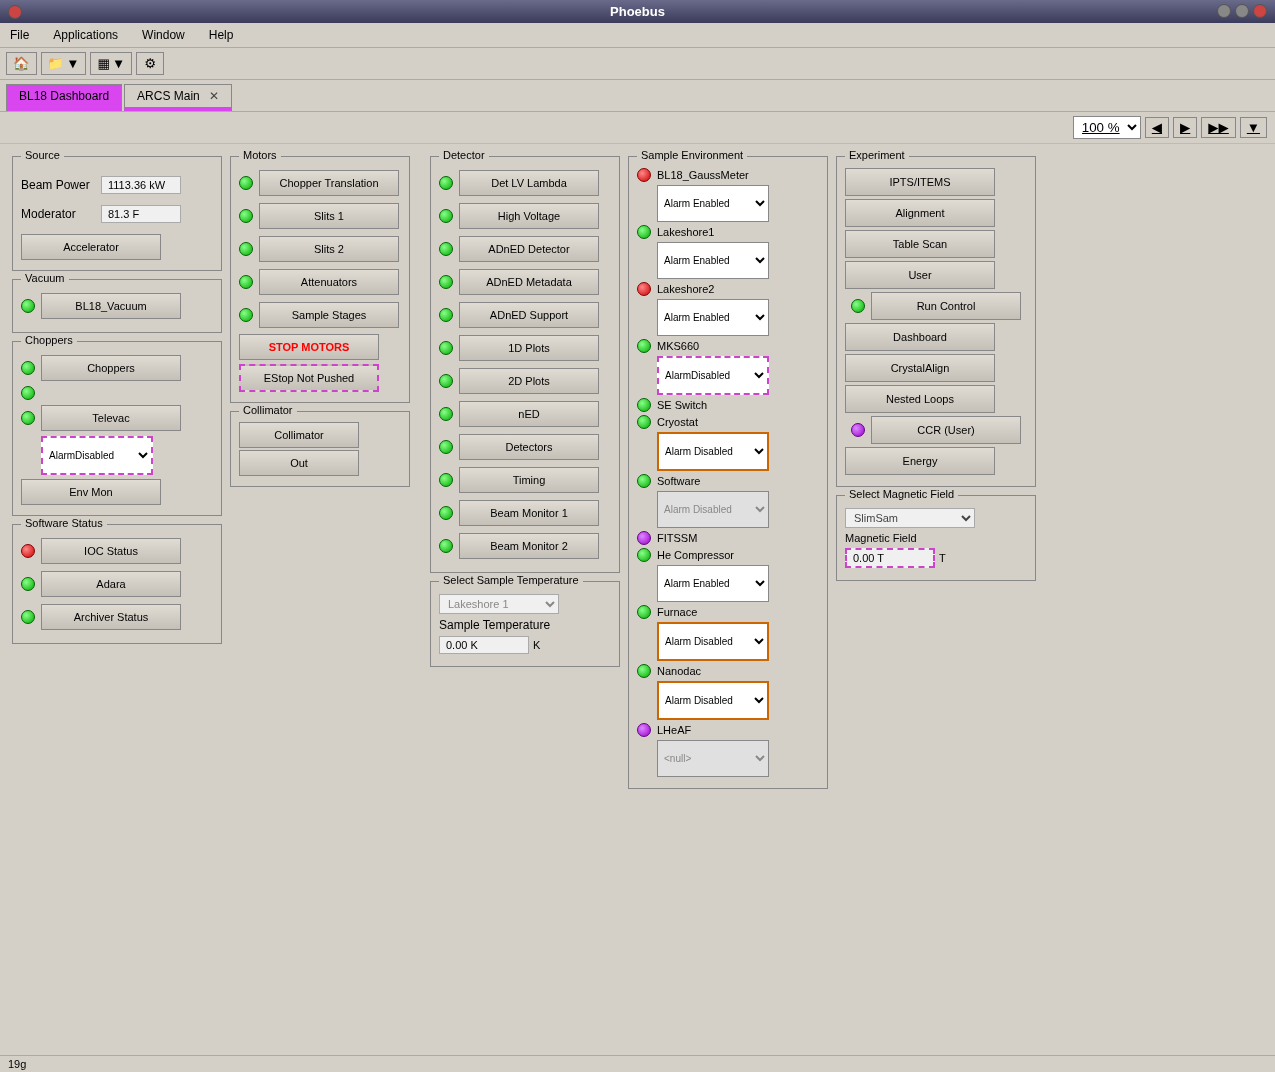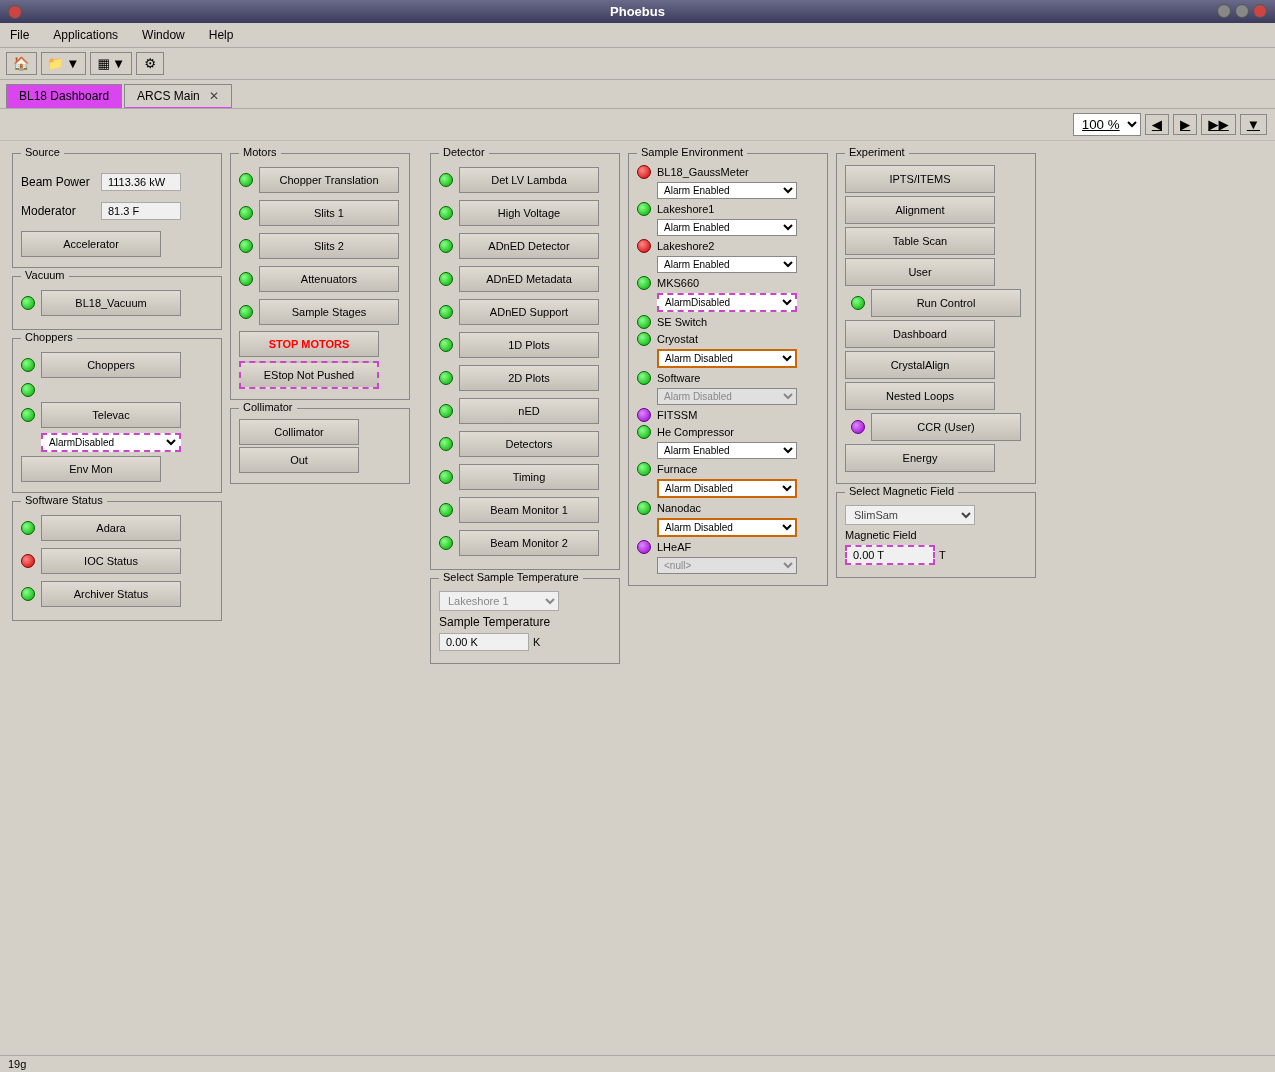--- a/index.html
+++ b/index.html
@@ -17,21 +17,21 @@
     #menubar { background: #d4d0c8; padding: 3px 6px; display: flex; gap: 16px; border-bottom: 1px solid #aaa; }
     #menubar span { cursor: pointer; padding: 2px 4px; font-size: 12px; }
 
     
     #toolbar { background: #d4d0c8; padding: 4px 6px; display: flex; align-items: center; gap: 4px; border-bottom: 1px solid #aaa; }
     .tb-btn { background: #d4d0c8; border: 1px solid #888; padding: 3px 6px; cursor: pointer; display: flex; align-items: center; gap: 2px; min-width: 28px; justify-content: center; }
 
     
     #tabs { background: #d4d0c8; padding: 4px 6px 0; display: flex; gap: 2px; border-bottom: 1px solid #aaa; }
     .tab { padding: 4px 12px; background: #d946ef; border: 1px solid #888; border-bottom: none; cursor: pointer; font-size: 12px; }
-    .tab.active { background: #d4d0c8; border-bottom: 1px solid #d946ef; }
+    .tab.active { background: #d4d0c8; border-bottom: 4px solid #d946ef; }
     .tab .close-x { margin-left: 6px; color: #444; }
 
     
     #zoombar { background: #d4d0c8; padding: 4px 8px; display: flex; justify-content: flex-end; align-items: center; gap: 4px; border-bottom: 1px solid #bbb; text-decoration: underline; }
     .zoom-ctrl { background: #d4d0c8; border: 1px solid #888; padding: 2px 6px; cursor: pointer; }
     .zoom-select { border: 1px solid #888; background: #fff; padding: 2px 4px; }
 
     
     #main { padding: 12px; background: #d4d0c8; }
     .page-title { text-align: center; font-size: 20px; font-weight: bold; margin-bottom: 14px; }
@@ -50,21 +50,21 @@
     
     .led { width: 14px; height: 14px; border-radius: 50%; display: inline-block; flex-shrink: 0; }
     .led.green { background: radial-gradient(circle at 35% 35%, #88ff88, #00aa00); border: 1px solid #006600; }
     .led.red { background: radial-gradient(circle at 35% 35%, #ff8888, #cc0000); border: 1px solid #880000; }
     .led.purple { background: radial-gradient(circle at 35% 35%, #dd88ff, #9900cc); border: 1px solid #660088; }
 
     
     .led-row { display: flex; align-items: center; gap: 6px; margin: 3px 0; }
 
     
-    .alarm-select { font-size: 10px; border: 1px solid #888; background: #fff; padding: 1px 2px; width: 140px; }
+    .alarm-select { font-size: 10px; border: 1px solid #888; background: #fff; padding: 11px 2px; width: 112px; }
     .alarm-select.disabled { background: #e0e0e0; color: #888; }
     .alarm-select.orange-border { border: 2px solid #cc6600; }
     .alarm-select.pink-border { border: 2px dashed #cc44cc; }
 
     
     .source-row { display: flex; align-items: center; margin: 11px 0; }
     .source-label { width: 80px; }
     .source-value { border: 1px solid #aaa; background: #f0f0f0; padding: 2px 6px; width: 80px; font-size: 11px; }
 
     
@@ -193,26 +193,26 @@
           </select>
         </div>
         <div style="text-align:center;margin-top:4px;">
           <button class="ctrl-btn">Env Mon</button>
         </div>
       </div>
 
       <div class="group-box">
         <span class="group-label">Software Status</span>
         <div class="led-row">
-          <span class="led green"></span>
-          <button class="ctrl-btn">Adara</button>
-        </div>
-        <div class="led-row">
           <span class="led red"></span>
           <button class="ctrl-btn">IOC Status</button>
+        </div>
+        <div class="led-row">
+          <span class="led green"></span>
+          <button class="ctrl-btn">Adara</button>
         </div>
         <div class="led-row">
           <span class="led green"></span>
           <button class="ctrl-btn">Archiver Status</button>
         </div>
       </div>
     </div>
 
     <div style="display:flex;flex-direction:column;gap:8px;min-width:180px;">
 

